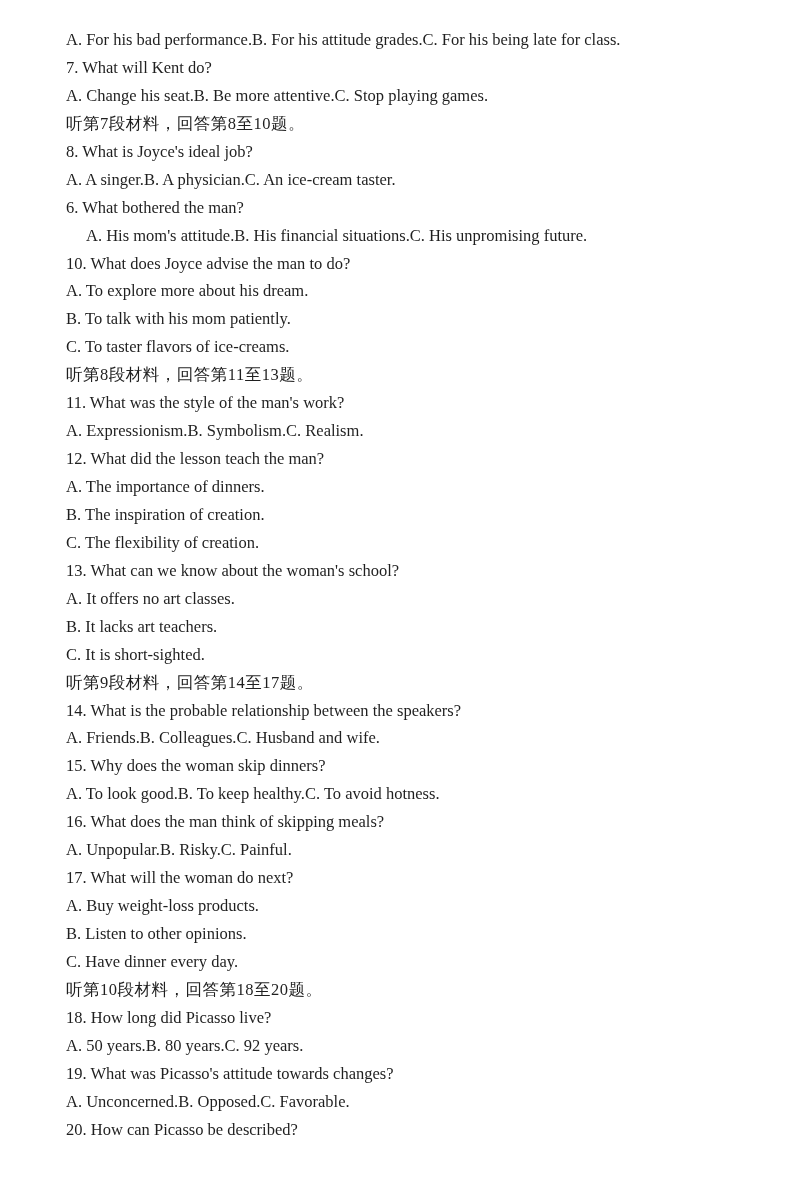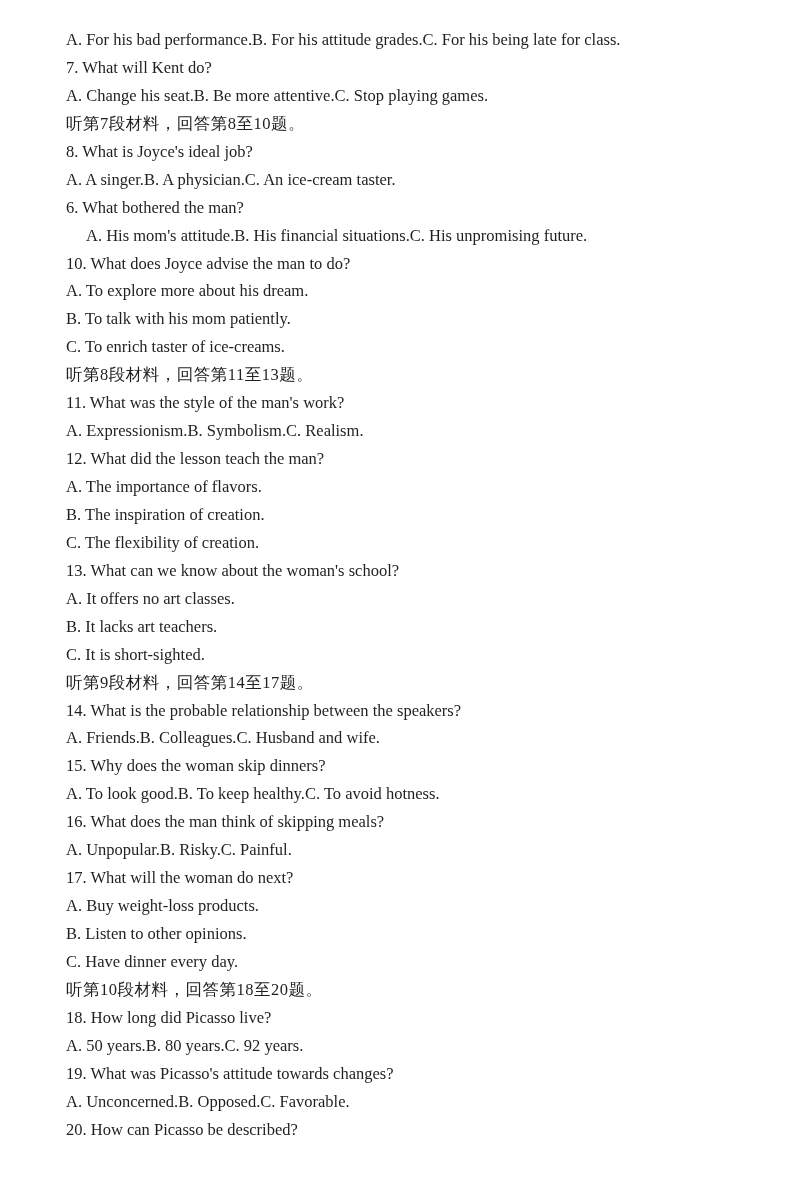--- a/index.html
+++ b/index.html
@@ -37,26 +37,26 @@
       <div class="line question">7. What will Kent do?</div>
       <div class="line options"><span class="opt" style="width: 178px;">A. Change his seat.</span><span class="opt" style="width: 200px; margin-top: 42px;">B. Be more attentive.</span><span class="opt">C. Stop playing games.</span></div>
       <div class="line section">听第7段材料，回答第8至10题。</div>
       <div class="line question">8. What is Joyce's ideal job?</div>
       <div class="line options"><span class="opt" style="width: 162px;">A. A singer.</span><span class="opt" style="width: 183px;">B. A physician.</span><span class="opt">C. An ice-cream taster.</span></div>
       <div class="line question">6. What bothered the man?</div>
       <div class="line options"><span class="opt" style="width: 190px; margin-left: 20px;">A. His mom's attitude.</span><span class="opt" style="width: 212px;">B. His financial situations.</span><span class="opt">C. His unpromising future.</span></div>
       <div class="line question">10. What does Joyce advise the man to do?</div>
       <div class="line option-line">A. To explore more about his dream.</div>
       <div class="line option-line">B. To talk with his mom patiently.</div>
-      <div class="line option-line">C. To enrich taster of ice-creams.</div>
+      <div class="line option-line">C. To taster flavors of ice-creams.</div>
       <div class="line section">听第8段材料，回答第11至13题。</div>
       <div class="line question">11. What was the style of the man's work?</div>
       <div class="line options"><span class="opt" style="width: 175px;">A. Expressionism.</span><span class="opt" style="width: 177px;">B. Symbolism.</span><span class="opt">C. Realism.</span></div>
       <div class="line question">12. What did the lesson teach the man?</div>
-      <div class="line option-line">A. The importance of flavors.</div>
+      <div class="line option-line">A. The importance of dinners.</div>
       <div class="line option-line">B. The inspiration of creation.</div>
       <div class="line option-line">C. The flexibility of creation.</div>
       <div class="line question">13. What can we know about the woman's school?</div>
       <div class="line option-line">A. It offers no art classes.</div>
       <div class="line option-line">B. It lacks art teachers.</div>
       <div class="line option-line">C. It is short-sighted.</div>
       <div class="line section">听第9段材料，回答第14至17题。</div>
       <div class="line question">14. What is the probable relationship between the speakers?</div>
       <div class="line options"><span class="opt" style="width: 154px;">A. Friends.</span><span class="opt" style="width: 195px; text-align: center;">B. Colleagues.</span><span class="opt">C. Husband and wife.</span></div>
       <div class="line question">15. Why does the woman skip dinners?</div>

